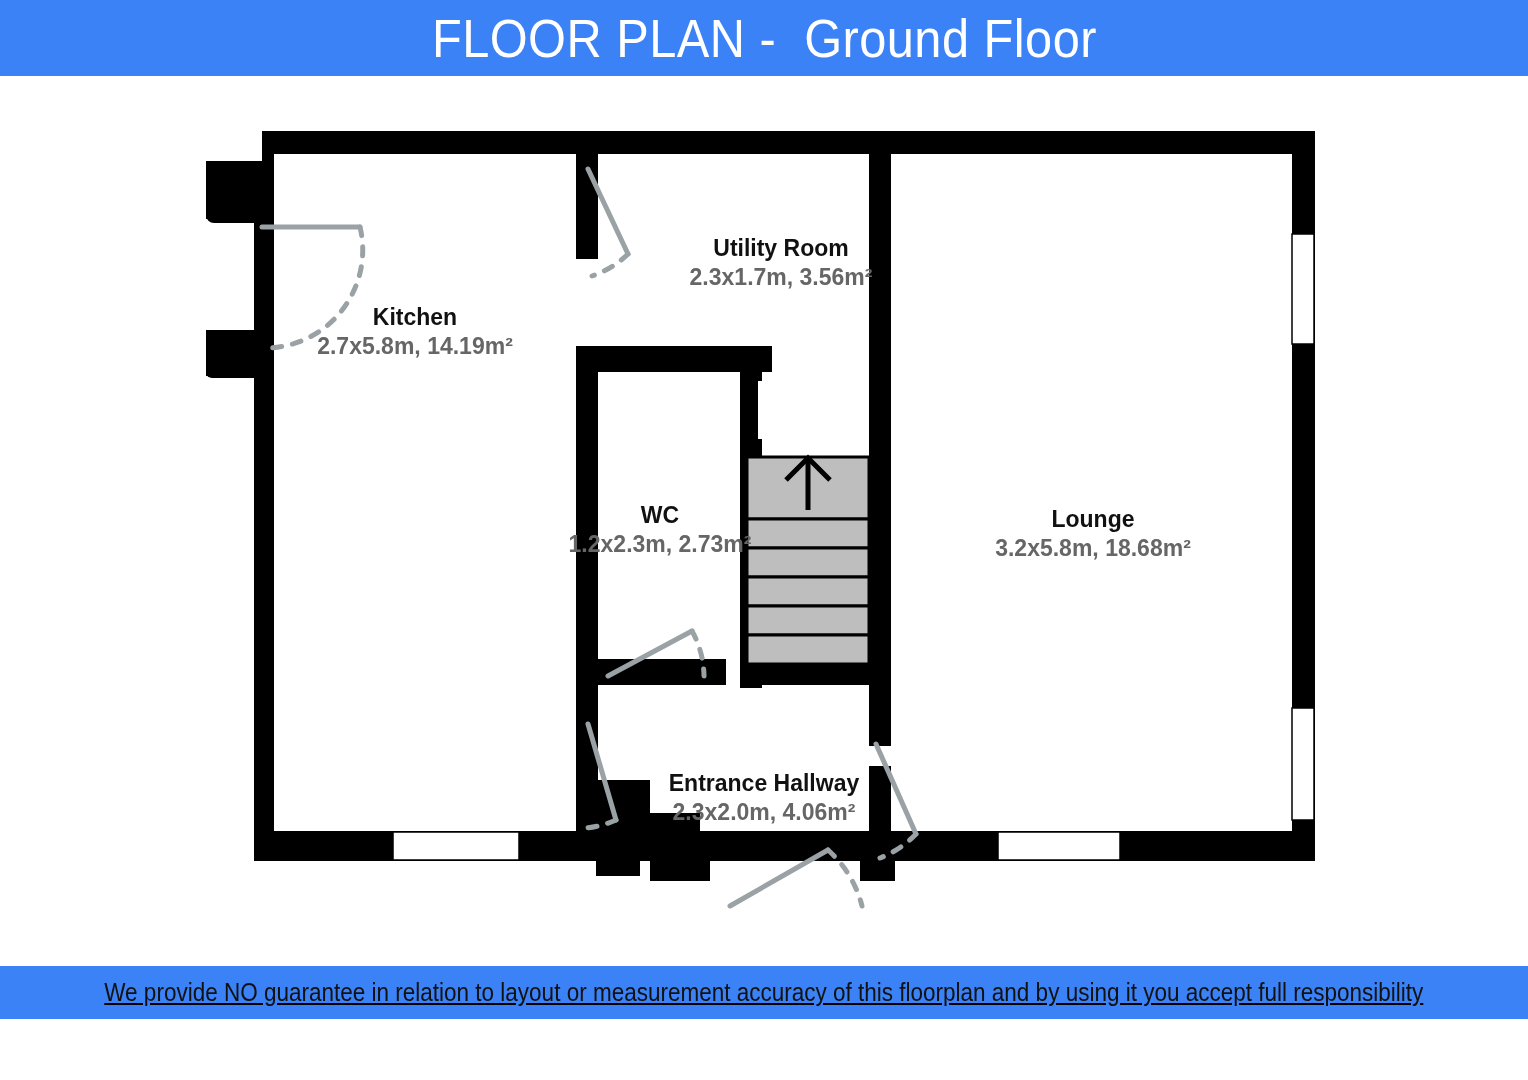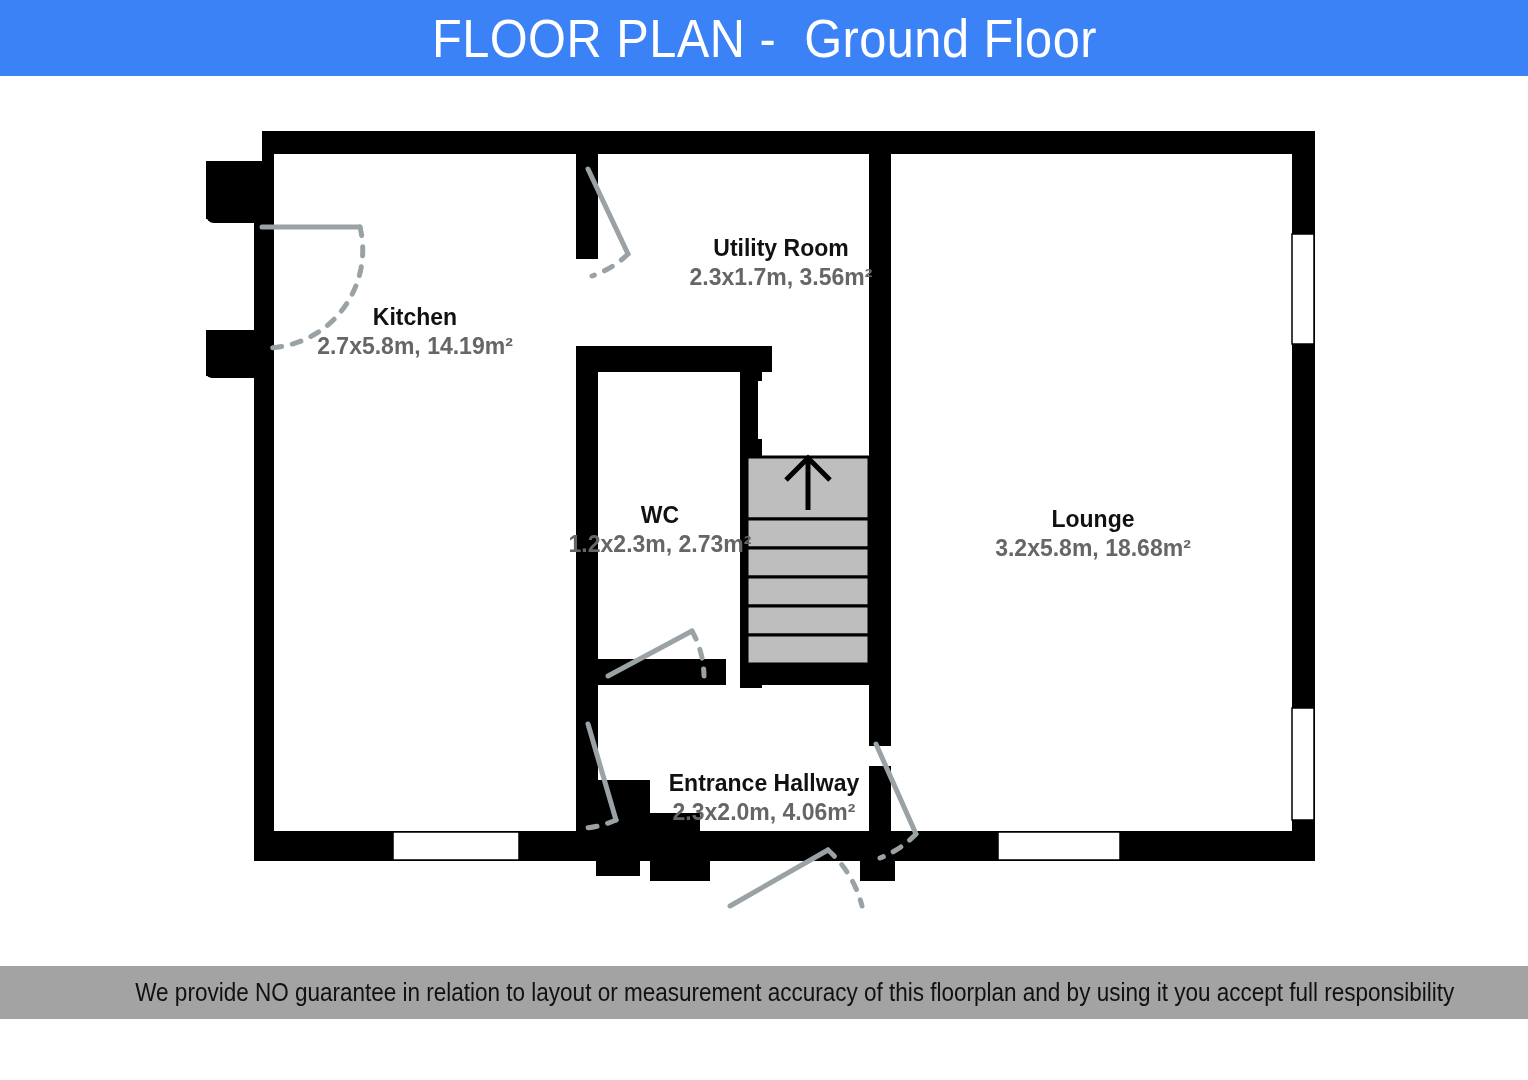--- a/index.html
+++ b/index.html
@@ -61,25 +61,26 @@
     height: 890px;
   }
 
   
   #disclaimer-strip {
     position: absolute;
     left: 0;
     top: 966px;
     width: 1528px;
     height: 53px;
-    background: #a3a3a3;
+    background: #3b82f6;
     display: flex;
     align-items: center;
-    justify-content: flex-end;
+    justify-content: center;
     box-sizing: border-box;
+    text-decoration: underline;
   }
   #disclaimer-text {
     color: #111111;
     font-size: 25px;
     line-height: 1;
     font-weight: 400;
     font-family: "Liberation Sans Narrow", "Liberation Sans", sans-serif;
     transform: scaleX(0.9);
     white-space: nowrap;
   }

